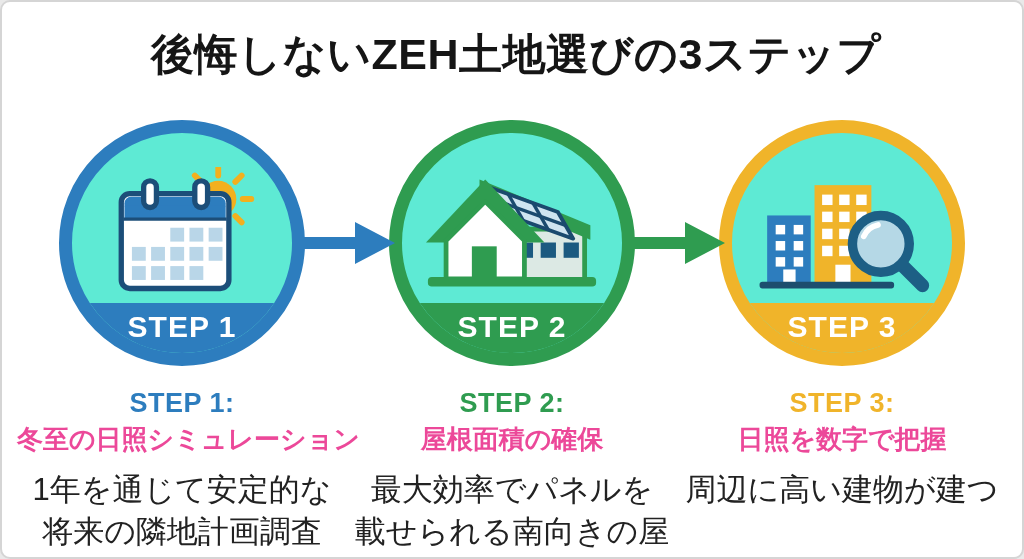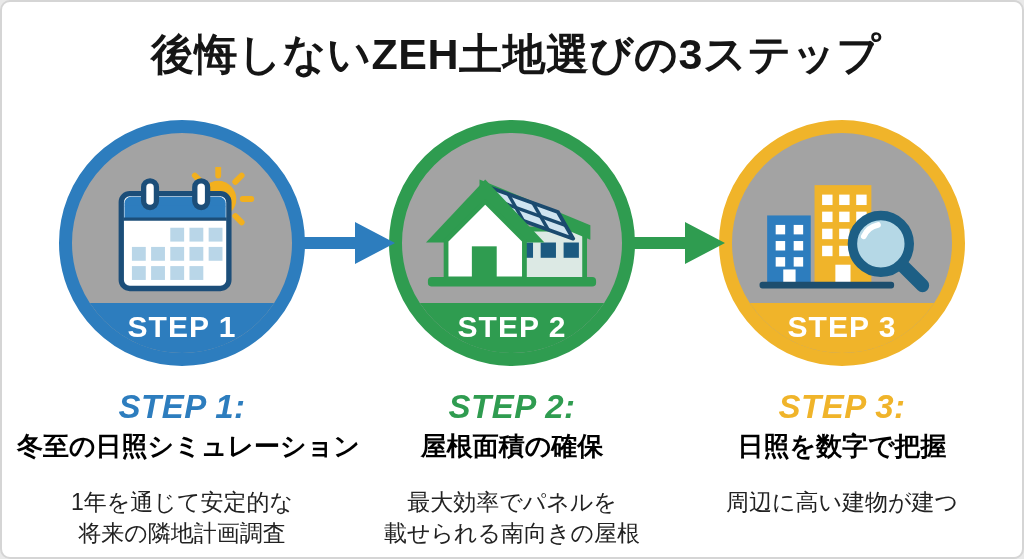--- a/index.html
+++ b/index.html
@@ -15,46 +15,46 @@
   }
   .circles-row {
     display:flex; justify-content:center; align-items:center; margin-top:36px;
   }
   .step-blue   { --c:#2d7dbe; }
   .step-green  { --c:#2f9c50; }
   .step-yellow { --c:#f0b42a; }
   .circle {
     box-sizing:border-box; flex:0 0 auto;
     width:246px; height:246px; border-radius:50%;
-    border:13px solid var(--c); background:#a3a3a3;
+    border:13px solid var(--c); background:#5eead4;
     position:relative; overflow:hidden;
   }
   .icon-area {
     position:absolute; top:18px; left:0; right:0; height:162px;
     display:flex; align-items:center; justify-content:center;
   }
   .band {
     position:absolute; bottom:-22px; left:-8px; right:-8px; height:72px;
     background:var(--c); border-radius:18px 18px 0 0;
     display:flex; justify-content:center;
   }
   .band-label {
     margin-top:7px; color:#ffffff; font-size:30px; font-weight:800; letter-spacing:1px;
   }
   .arrow { flex:0 0 auto; margin:0 -10px; position:relative; z-index:2; }
   .labels-row {
     display:flex; justify-content:center; margin-top:22px;
   }
   .label-col { width:330px; text-align:center; }
-  .step-heading { font-size:33px; font-weight:800; color:var(--c); letter-spacing:0.5px;font-style:italic; }
+  .step-heading { font-size:27px; font-weight:800; color:var(--c); letter-spacing:0.5px; }
   .step-subtitle {
-    margin-top:3px; font-size:26px; font-weight:800; color:#000000; white-space:nowrap;
+    margin-top:3px; font-size:26px; font-weight:800; color:#ec4899; white-space:nowrap;
   }
   .step-desc {
-    margin-top:23px; font-size:23px; font-weight:500; color:#222222; line-height:1.35;
+    margin-top:12px; font-size:31px; font-weight:500; color:#222222; line-height:1.35;
   }
 </style>
 </head>
 <body>
 
 <div class="frame">
 
   <h1 class="title">後悔しないZEH土地選びの3ステップ</h1>
 
   <div class="circles-row">

